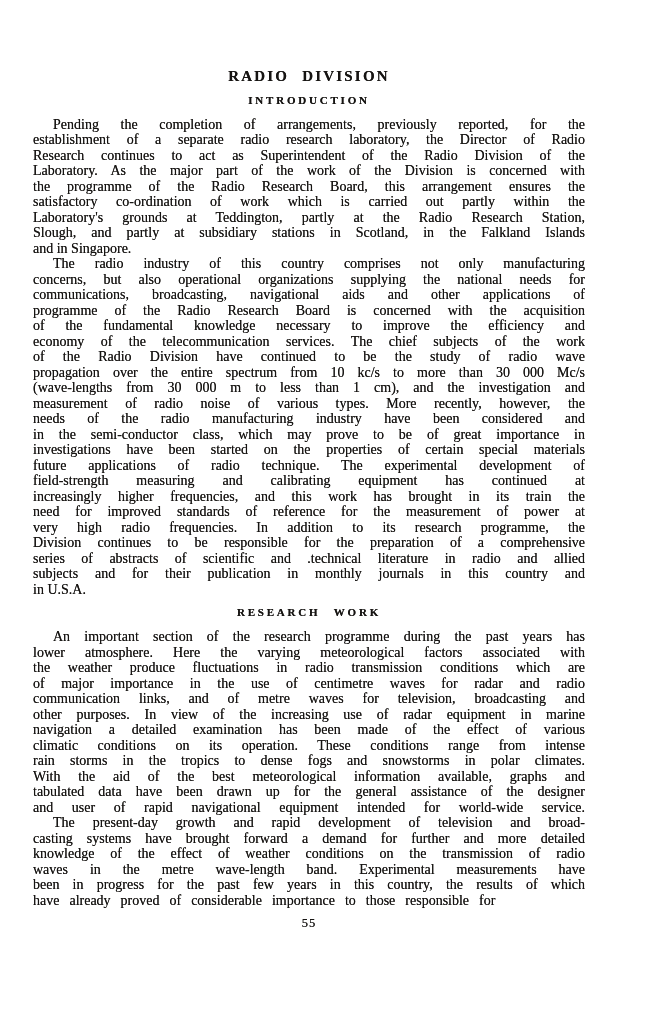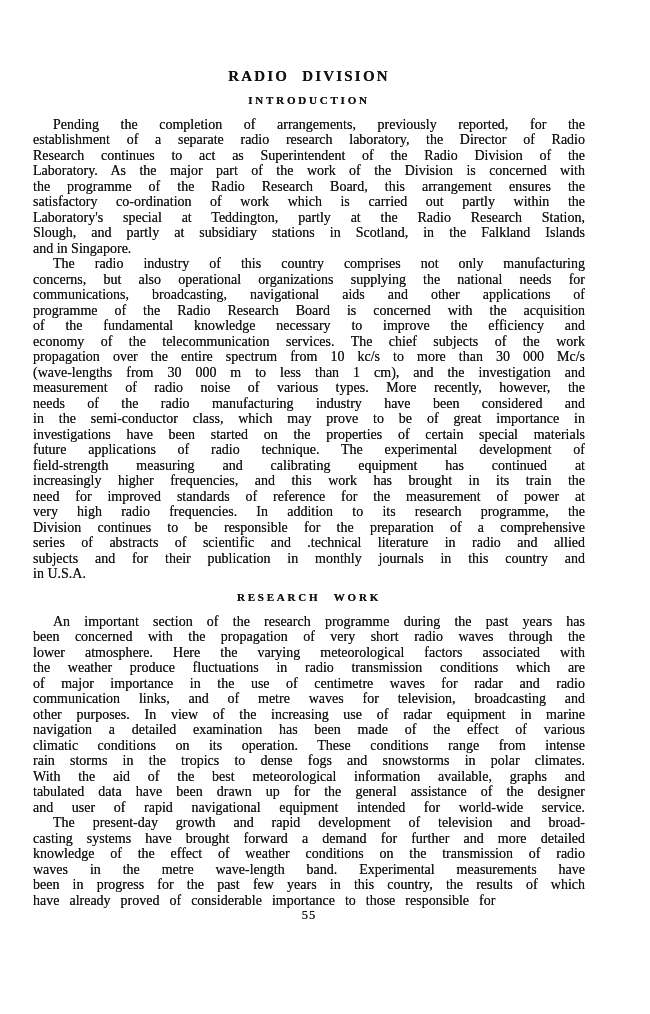--- a/index.html
+++ b/index.html
@@ -51,21 +51,21 @@
     text-align-last: justify;
     text-justify: inter-word;
     white-space: normal;
     color: var(--ink);
     text-shadow: 0 0 0.35px rgba(20,18,16,0.8);
   }
   .line.first { text-indent: 20px; }
   .line.last { text-align-last: left; }
   .para.loose .line.last { word-spacing: 6.5px; }
   .pageno {
-    margin-top: 0;
+    margin-top: 8px;
     text-align: center;
     font-size: 12.5px;
     line-height: 15px;
     letter-spacing: 1px;
     color: var(--ink);
     text-shadow: 0 0 0.35px rgba(20,18,16,0.8);
   }
 </style>
 </head>
 <body>
@@ -76,31 +76,32 @@
     <div>
         <section>
           <h2 class="heading">INTRODUCTION</h2>
           <div class="para">
             <div class="line first">Pending the completion of arrangements, previously reported, for the</div>
             <div class="line">establishment of a separate radio research laboratory, the Director of Radio</div>
             <div class="line">Research continues to act as Superintendent of the Radio Division of the</div>
             <div class="line">Laboratory.  As the major part of the work of the Division is concerned with</div>
             <div class="line">the programme of the Radio Research Board, this arrangement ensures the</div>
             <div class="line">satisfactory co-ordination of work which is carried out partly within the</div>
-            <div class="line">Laboratory's special at Teddington, partly at the Radio Research Station,</div>
+            <div class="line">Laboratory's grounds at Teddington, partly at the Radio Research Station,</div>
             <div class="line">Slough, and partly at subsidiary stations in Scotland, in the Falkland Islands</div>
             <div class="line last">and in Singapore.</div>
           </div>
           <div class="para">
             <div class="line first">The radio industry of this country comprises not only manufacturing</div>
             <div class="line">concerns, but also operational organizations supplying the national needs for</div>
             <div class="line">communications, broadcasting, navigational aids and other applications of</div>
             <div class="line">programme of the Radio Research Board is concerned with the acquisition</div>
             <div class="line">of the fundamental knowledge necessary to improve the efficiency and</div>
             <div class="line">economy of the telecommunication services.  The chief subjects of the work</div>
+            <div class="line">of the Radio Division have continued to be the study of radio wave</div>
             <div class="line">propagation over the entire spectrum from 10 kc/s to more than 30&nbsp;000 Mc/s</div>
             <div class="line">(wave-lengths from 30&nbsp;000 m to less than 1 cm), and the investigation and</div>
             <div class="line">measurement of radio noise of various types.  More recently, however, the</div>
             <div class="line">needs of the radio manufacturing industry have been considered and</div>
             <div class="line">in the semi-conductor class, which may prove to be of great importance in</div>
             <div class="line">investigations have been started on the properties of certain special materials</div>
             <div class="line">future applications of radio technique.  The experimental development of</div>
             <div class="line">field-strength measuring and calibrating equipment has continued at</div>
             <div class="line">increasingly higher frequencies, and this work has brought in its train the</div>
             <div class="line">need for improved standards of reference for the measurement of power at</div>
@@ -108,21 +109,20 @@
             <div class="line">Division continues to be responsible for the preparation of a comprehensive</div>
             <div class="line">series of abstracts of scientific and .technical literature in radio and allied</div>
             <div class="line">subjects and for their publication in monthly journals in this country and</div>
             <div class="line last">in U.S.A.</div>
           </div>
         </section>
         <section>
           <h2 class="heading">RESEARCH WORK</h2>
           <div class="para">
             <div class="line first">An important section of the research programme during the past years has</div>
-            <div class="line">been concerned with the propagation of very short radio waves through the</div>
             <div class="line">lower atmosphere.  Here the varying meteorological factors associated with</div>
             <div class="line">the weather produce fluctuations in radio transmission conditions which are</div>
             <div class="line">of major importance in the use of centimetre waves for radar and radio</div>
             <div class="line">communication links, and of metre waves for television, broadcasting and</div>
             <div class="line">other purposes.  In view of the increasing use of radar equipment in marine</div>
             <div class="line">navigation a detailed examination has been made of the effect of various</div>
             <div class="line">climatic conditions on its operation.  These conditions range from intense</div>
             <div class="line">rain storms in the tropics to dense fogs and snowstorms in polar climates.</div>
             <div class="line">With the aid of the best meteorological information available, graphs and</div>
             <div class="line">tabulated data have been drawn up for the general assistance of the designer</div>

